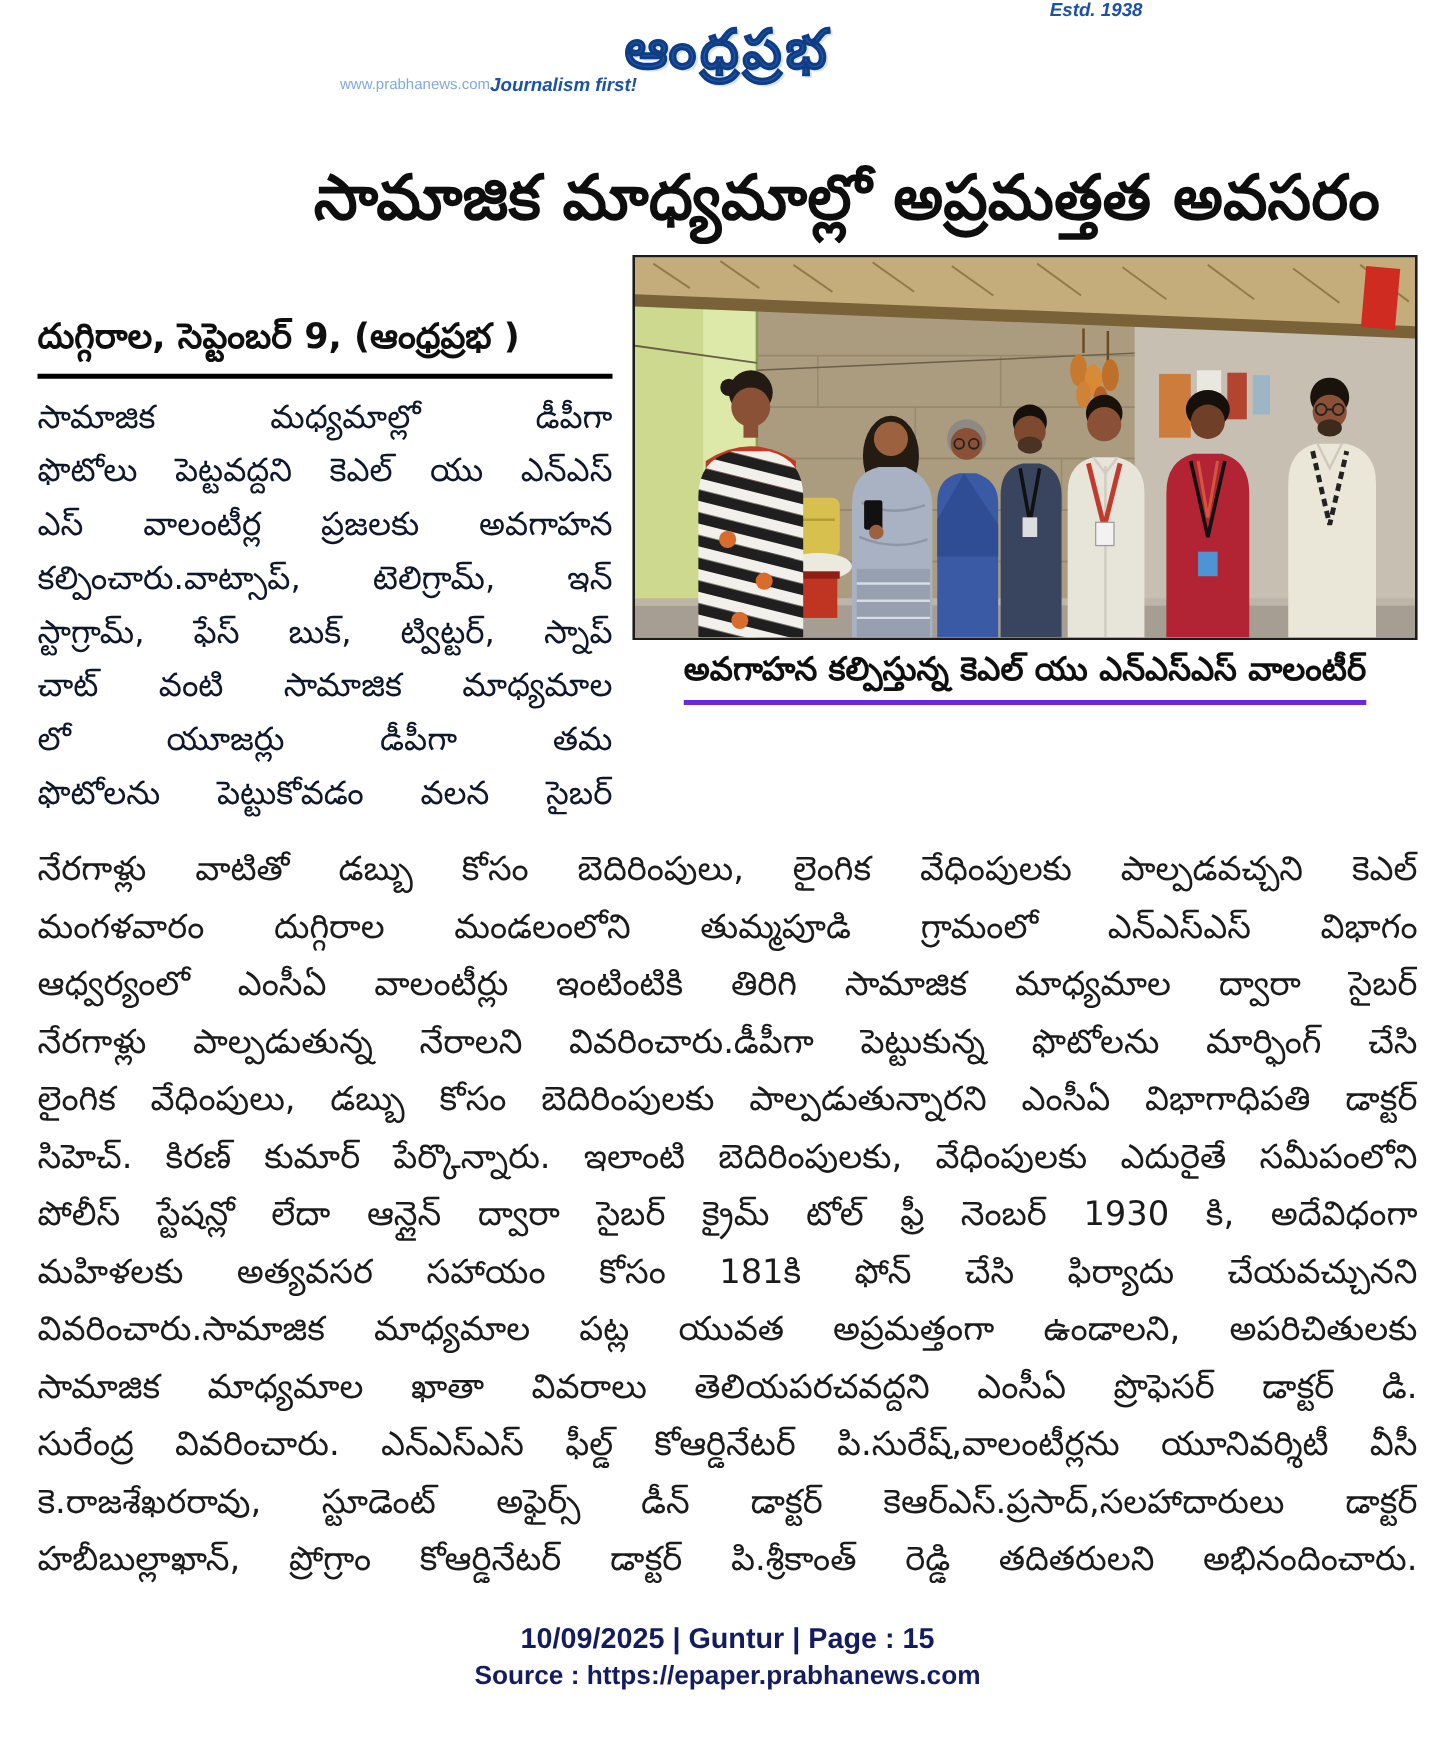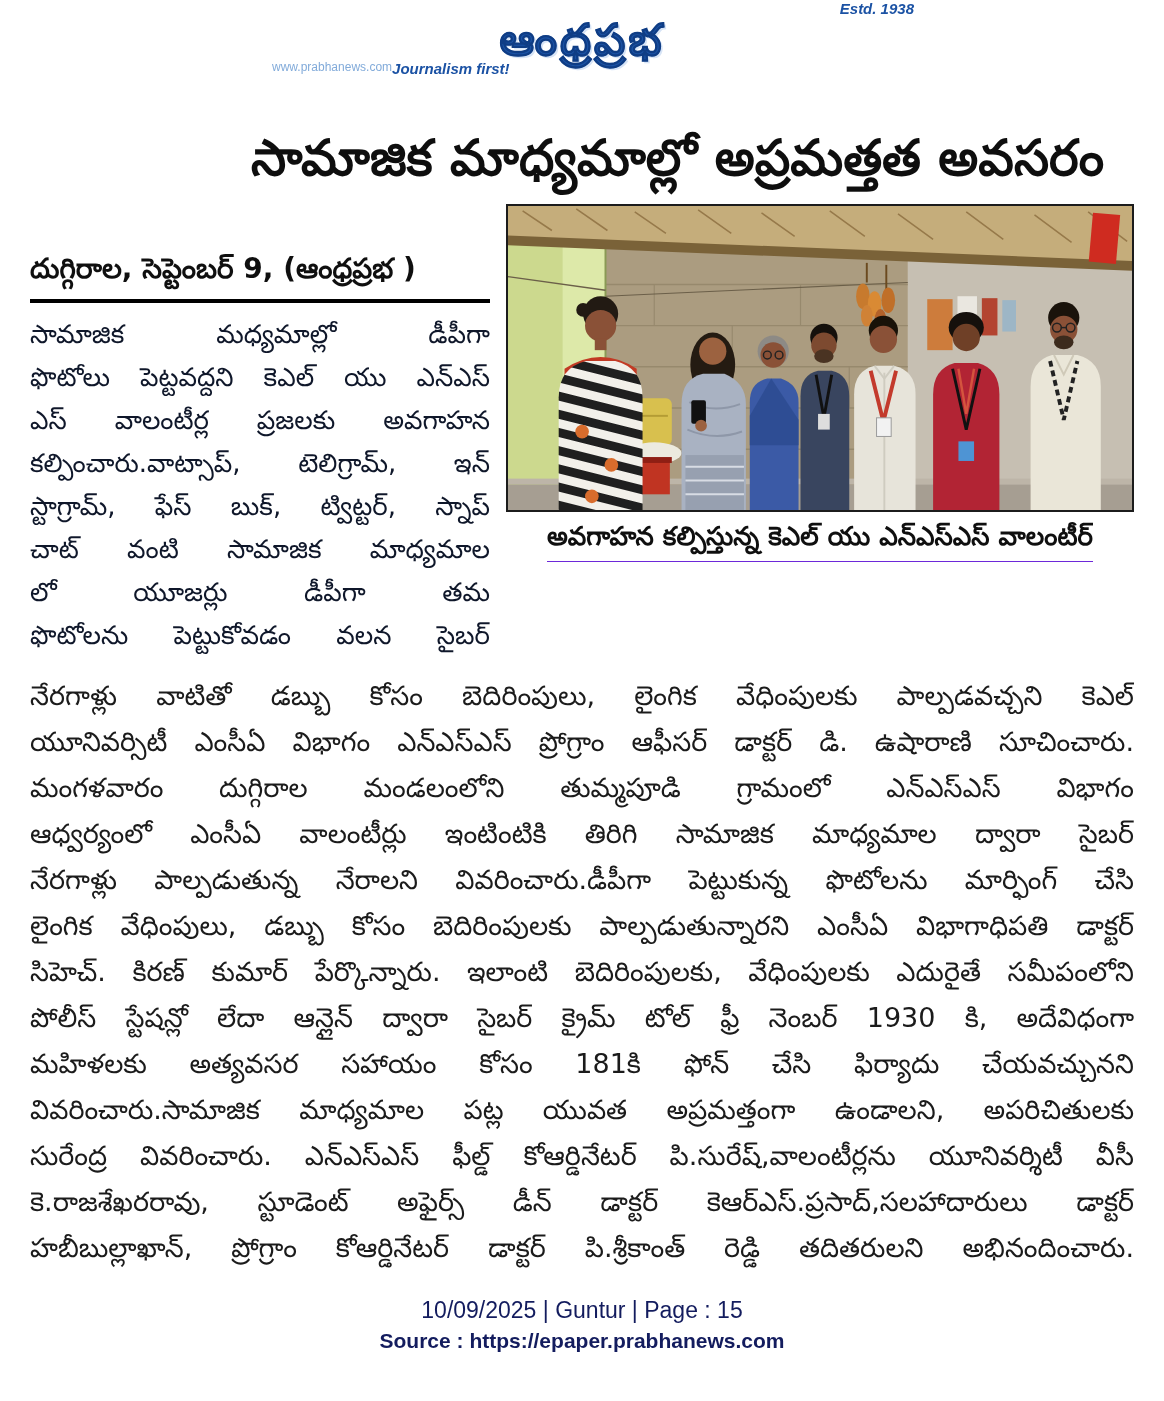--- a/index.html
+++ b/index.html
@@ -48,34 +48,34 @@
     font-size: 26px; line-height: 43px; height: 43px; overflow: hidden;
     text-align: justify; text-align-last: justify; color: #0f172a;
   }
 
   .photo-block { flex: 1; }
   .photo-frame { border: 2px solid #1c1c1c; height: 308px; background: #cfc8bb; }
   .photo-frame svg { display: block; width: 100%; height: 100%; }
   figcaption { text-align: center; margin-top: 9px; }
   .caption {
     display: inline-block; font-size: 26px; font-weight: bold; color: #0f0f0f;
-    border-bottom: 1px solid #6d28d9; padding-bottom: 3px;
+    border-bottom: 4px solid #6d28d9; padding-bottom: 3px;
     max-width: 640px; overflow: hidden; white-space: nowrap; text-align: right;
   }
 
   
   .body-text { margin: 16px 30px 11px; }
   .body-text .bline {
     font-size: 27px; line-height: 46px; height: 46px; overflow: hidden;
     text-align: justify; text-align-last: justify; color: #1b1b1b;
   }
 
   
   .pagefooter { margin-top: 26px; text-align: center; color: #131c5e; font-family: "Liberation Sans", sans-serif; }
-  .f1 { font-size: 23px; font-weight: normal; }
+  .f1 { font-size: 23px; font-weight: bold; }
   .f2 { font-size: 21px; font-weight: bold; margin-top: 5px; }
 </style>
 </head>
 <body>
 
 <div class="page">
 
   <header class="masthead">
     <div class="estd">Estd. 1938</div>
     <div class="logo">ఆంధ్రప్రభ</div>
@@ -235,29 +235,29 @@
         </svg>
       </div>
       <figcaption>
         <span class="caption">అవగాహన కల్పిస్తున్న కెఎల్ యు ఎన్ఎస్ఎస్ వాలంటీర్</span>
       </figcaption>
     </figure>
   </section>
 
   <section class="body-text">
       <div class="bline">నేరగాళ్లు వాటితో డబ్బు కోసం బెదిరింపులు, లైంగిక వేధింపులకు పాల్పడవచ్చని కెఎల్</div>
-      <div class="bline">యూనివర్సిటీ ఎంసీఏ విభాగం ఎన్ఎస్ఎస్ ప్రోగ్రాం ఆఫీసర్ డాక్టర్ డి. ఉషారాణి సూచించారు.</div>
       <div class="bline">మంగళవారం దుగ్గిరాల మండలంలోని తుమ్మపూడి గ్రామంలో ఎన్ఎస్ఎస్ విభాగం</div>
       <div class="bline">ఆధ్వర్యంలో ఎంసీఏ వాలంటీర్లు ఇంటింటికి తిరిగి సామాజిక మాధ్యమాల ద్వారా సైబర్</div>
       <div class="bline">నేరగాళ్లు పాల్పడుతున్న నేరాలని వివరించారు.డీపీగా పెట్టుకున్న ఫొటోలను మార్ఫింగ్ చేసి</div>
       <div class="bline">లైంగిక వేధింపులు, డబ్బు కోసం బెదిరింపులకు పాల్పడుతున్నారని ఎంసీఏ విభాగాధిపతి డాక్టర్</div>
       <div class="bline">సిహెచ్. కిరణ్ కుమార్ పేర్కొన్నారు. ఇలాంటి బెదిరింపులకు, వేధింపులకు ఎదురైతే సమీపంలోని</div>
       <div class="bline">పోలీస్ స్టేషన్లో లేదా ఆన్లైన్ ద్వారా సైబర్ క్రైమ్ టోల్ ఫ్రీ నెంబర్ 1930 కి, అదేవిధంగా</div>
       <div class="bline">మహిళలకు అత్యవసర సహాయం కోసం 181కి ఫోన్ చేసి ఫిర్యాదు చేయవచ్చునని</div>
       <div class="bline">వివరించారు.సామాజిక మాధ్యమాల పట్ల యువత అప్రమత్తంగా ఉండాలని, అపరిచితులకు</div>
+      <div class="bline">సామాజిక మాధ్యమాల ఖాతా వివరాలు తెలియపరచవద్దని ఎంసీఏ ప్రొఫెసర్ డాక్టర్ డి.</div>
       <div class="bline">సురేంద్ర వివరించారు. ఎన్ఎస్ఎస్ ఫీల్డ్ కోఆర్డినేటర్ పి.సురేష్,వాలంటీర్లను యూనివర్శిటీ వీసీ</div>
       <div class="bline">కె.రాజశేఖరరావు, స్టూడెంట్ అఫైర్స్ డీన్ డాక్టర్ కెఆర్ఎస్.ప్రసాద్,సలహాదారులు డాక్టర్</div>
       <div class="bline">హబీబుల్లాఖాన్, ప్రోగ్రాం కోఆర్డినేటర్ డాక్టర్ పి.శ్రీకాంత్ రెడ్డి తదితరులని అభినందించారు.</div>
     </section>
 
   <footer class="pagefooter">
     <div class="f1">10/09/2025 | Guntur | Page : 15</div>
     <div class="f2">Source : https://epaper.prabhanews.com</div>
   </footer>
 

